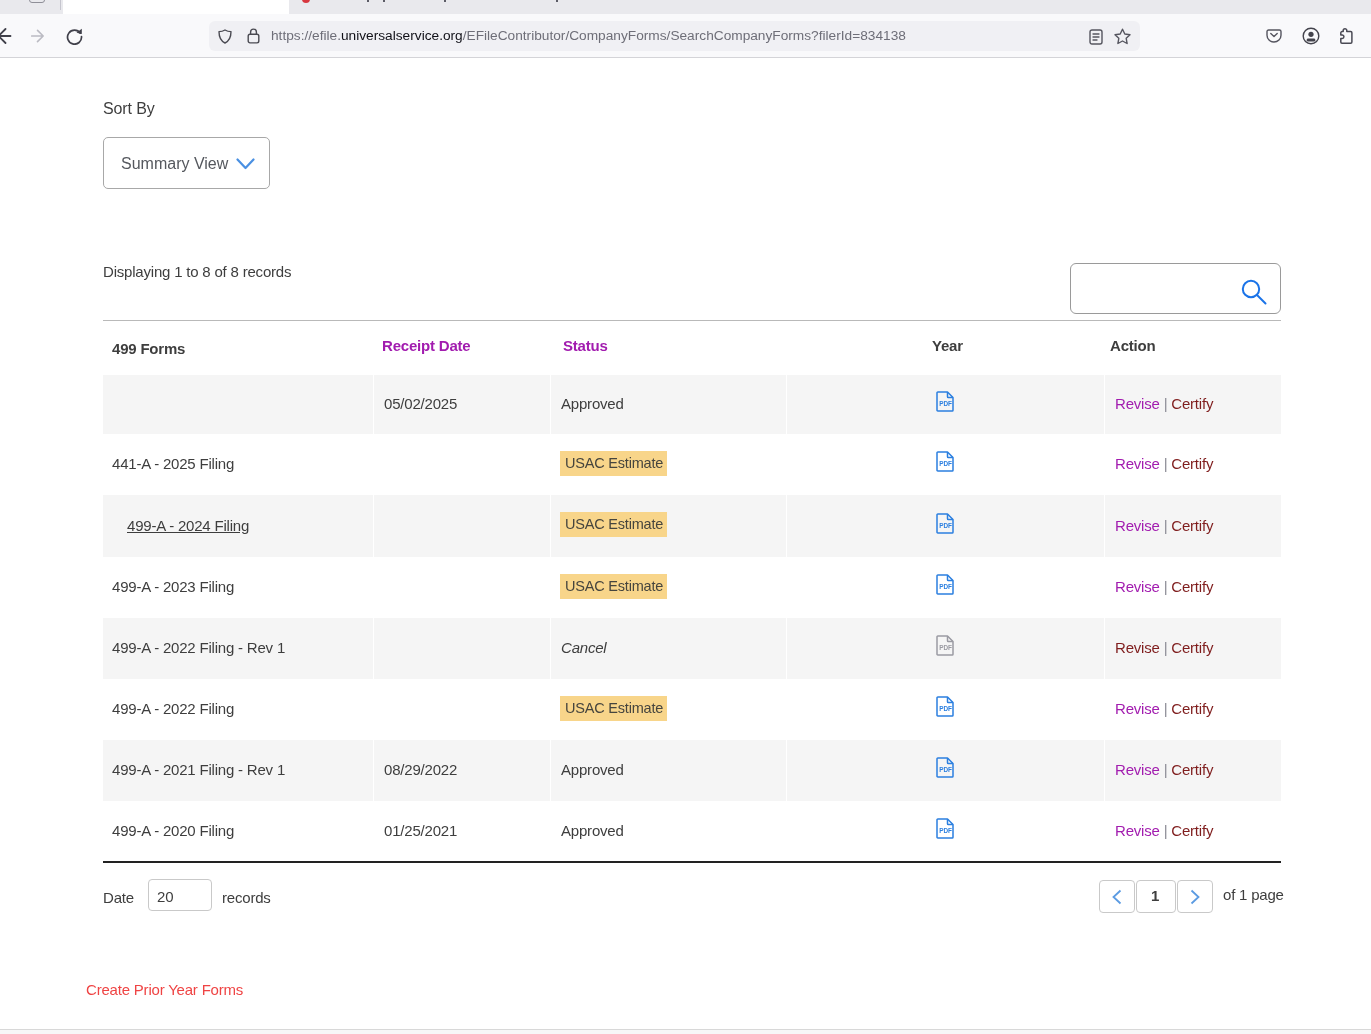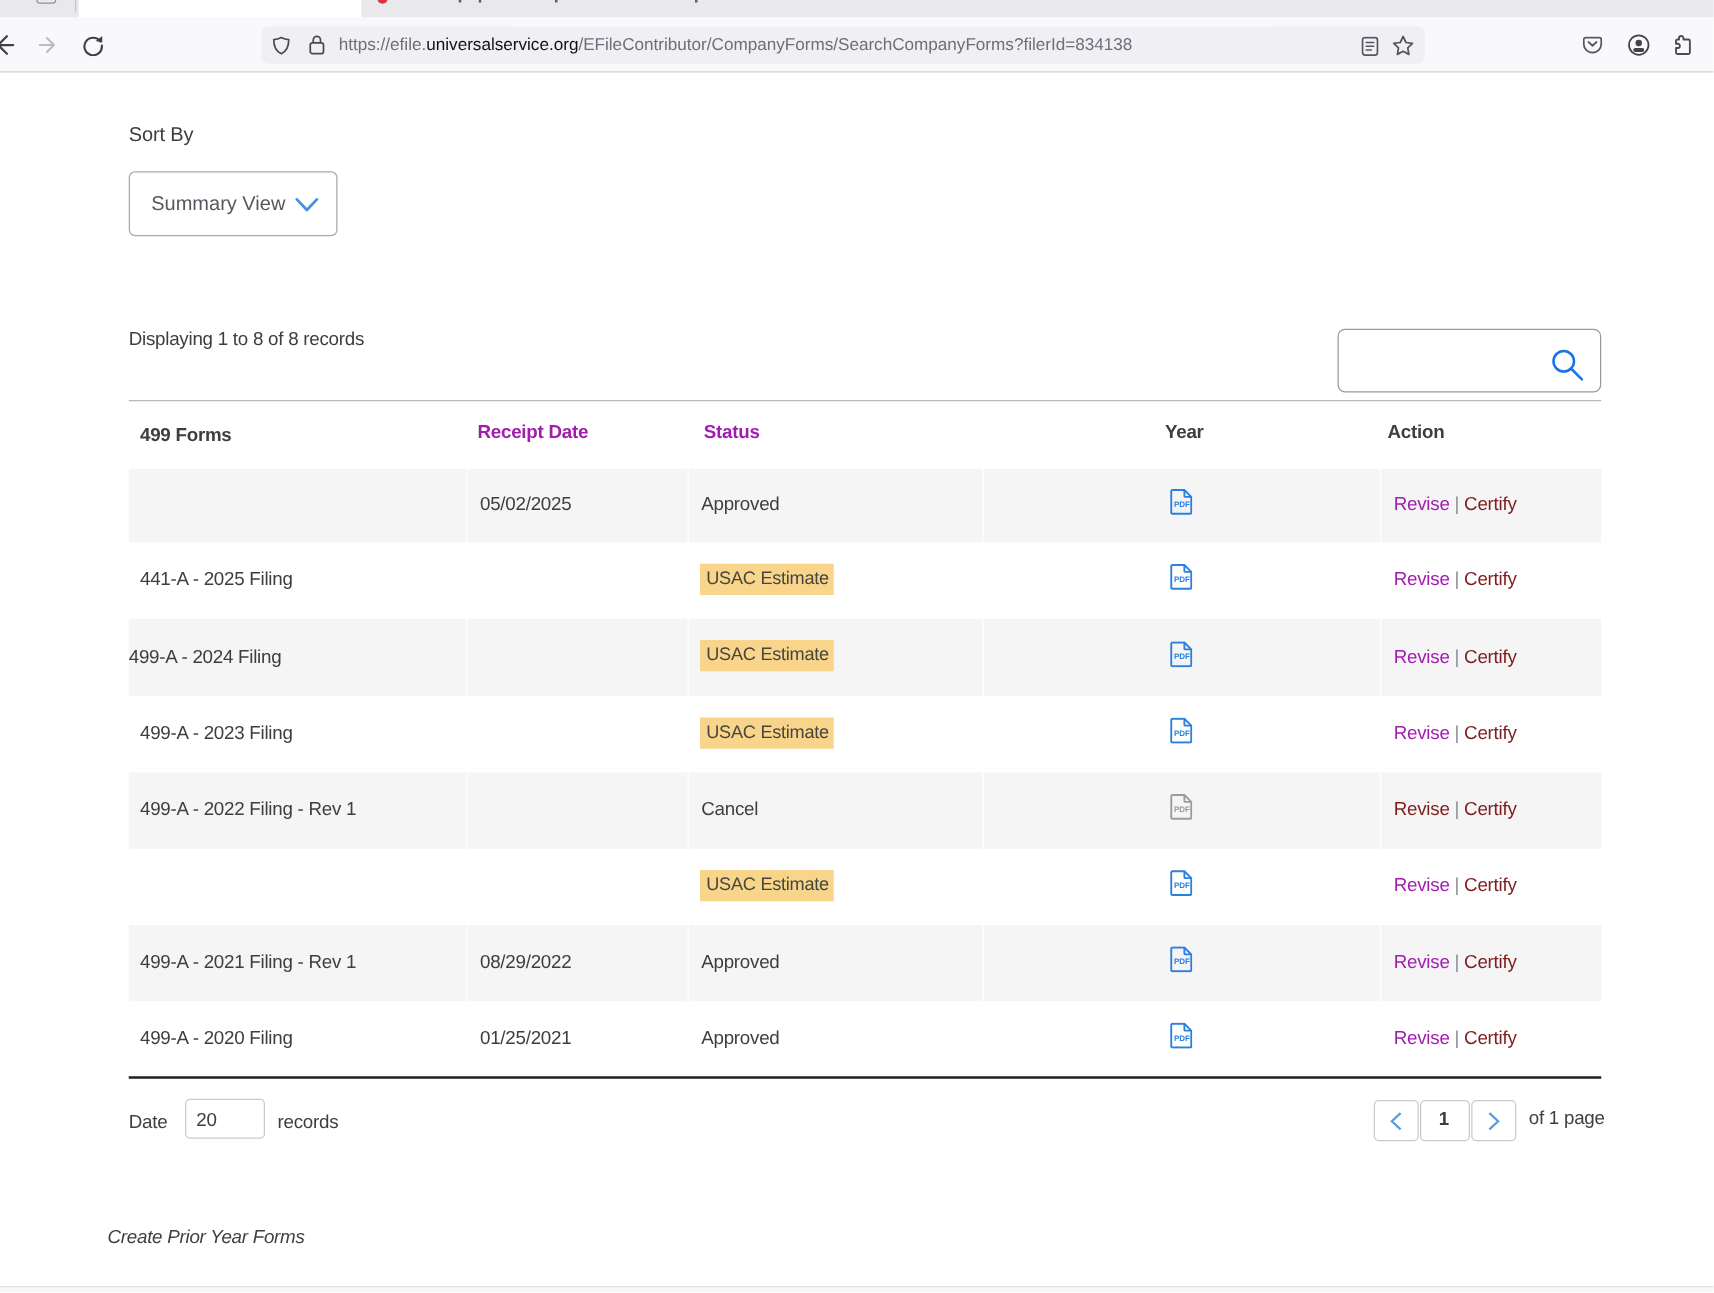--- a/index.html
+++ b/index.html
@@ -149,21 +149,21 @@
  <text x="3.2" y="14.5" font-family="Liberation Sans,sans-serif" font-size="6.4" font-weight="bold" fill="#2b7fe0">PDF</text>
 </svg>
       </div>
       <div class="abs cell t" style="left:1012px;"><span class="blue">Revise</span>&nbsp;<span style="color:#8b8b95">|</span>&nbsp;<span class="grey">Certify</span></div>
     </div>
     <div class="abs row rowg" style="top:495px;height:62px">
       <div class="abs cellsep" style="left:270px;top:0;height:62px"></div>
       <div class="abs cellsep" style="left:447px;top:0;height:62px"></div>
       <div class="abs cellsep" style="left:683px;top:0;height:62px"></div>
       <div class="abs cellsep" style="left:1001px;top:0;height:62px"></div>
-      <div class="abs cell t" style="left:0;">499-A - 2024 Filing</div>
+      <div class="abs cell t" style="left:24px;text-decoration:underline;">499-A - 2024 Filing</div>
       <div class="abs cell" style="left:457px;">
         <span class="badge t" style="letter-spacing:-0.2px">USAC Estimate</span>
       </div>
       <div class="abs cell" style="left:833px;">
         <svg style="margin-top:-4px" width="18" height="21" viewBox="0 0 18 21">
  <path d="M1 1.8 A0.8 0.8 0 0 1 1.8 1 H11.5 L17 6.5 V19.2 A0.8 0.8 0 0 1 16.2 20 H1.8 A0.8 0.8 0 0 1 1 19.2 Z" stroke="#2b7fe0" stroke-width="1.5" fill="none" stroke-linejoin="round"></path>
  <path d="M11.5 1 V5.7 A0.8 0.8 0 0 0 12.3 6.5 H17" stroke="#2b7fe0" stroke-width="1.5" fill="none" stroke-linejoin="round"></path>
  <text x="3.2" y="14.5" font-family="Liberation Sans,sans-serif" font-size="6.4" font-weight="bold" fill="#2b7fe0">PDF</text>
 </svg>
       </div>
@@ -182,31 +182,32 @@
 </svg>
       </div>
       <div class="abs cell t" style="left:1012px;"><span class="blue">Revise</span>&nbsp;<span style="color:#8b8b95">|</span>&nbsp;<span class="grey">Certify</span></div>
     </div>
     <div class="abs row rowg" style="top:618px;height:61px">
       <div class="abs cellsep" style="left:270px;top:0;height:61px"></div>
       <div class="abs cellsep" style="left:447px;top:0;height:61px"></div>
       <div class="abs cellsep" style="left:683px;top:0;height:61px"></div>
       <div class="abs cellsep" style="left:1001px;top:0;height:61px"></div>
       <div class="abs cell t" style="left:9px;">499-A - 2022 Filing - Rev 1</div>
-      <div class="abs cell t" style="left:458px;">Cancel</div>
+      <div class="abs cell t" style="left:458px;font-style:italic;">Cancel</div>
       <div class="abs cell" style="left:833px;">
         <svg style="margin-top:-4px" width="18" height="21" viewBox="0 0 18 21">
  <path d="M1 1.8 A0.8 0.8 0 0 1 1.8 1 H11.5 L17 6.5 V19.2 A0.8 0.8 0 0 1 16.2 20 H1.8 A0.8 0.8 0 0 1 1 19.2 Z" stroke="#9a9aa2" stroke-width="1.5" fill="none" stroke-linejoin="round"></path>
  <path d="M11.5 1 V5.7 A0.8 0.8 0 0 0 12.3 6.5 H17" stroke="#9a9aa2" stroke-width="1.5" fill="none" stroke-linejoin="round"></path>
  <text x="3.2" y="14.5" font-family="Liberation Sans,sans-serif" font-size="6.4" font-weight="bold" fill="#9a9aa2">PDF</text>
 </svg>
       </div>
       <div class="abs cell t" style="left:1012px;"><span class="grey">Revise</span>&nbsp;<span style="color:#8b8b95">|</span>&nbsp;<span class="grey">Certify</span></div>
     </div>
     <div class="abs row " style="top:679px;height:61px">
+      <div class="abs cell t" style="left:9px;">499-A - 2022 Filing</div>
       <div class="abs cell" style="left:457px;">
         <span class="badge t" style="letter-spacing:-0.2px">USAC Estimate</span>
       </div>
       <div class="abs cell" style="left:833px;">
         <svg style="margin-top:-4px" width="18" height="21" viewBox="0 0 18 21">
  <path d="M1 1.8 A0.8 0.8 0 0 1 1.8 1 H11.5 L17 6.5 V19.2 A0.8 0.8 0 0 1 16.2 20 H1.8 A0.8 0.8 0 0 1 1 19.2 Z" stroke="#2b7fe0" stroke-width="1.5" fill="none" stroke-linejoin="round"></path>
  <path d="M11.5 1 V5.7 A0.8 0.8 0 0 0 12.3 6.5 H17" stroke="#2b7fe0" stroke-width="1.5" fill="none" stroke-linejoin="round"></path>
  <text x="3.2" y="14.5" font-family="Liberation Sans,sans-serif" font-size="6.4" font-weight="bold" fill="#2b7fe0">PDF</text>
 </svg>
       </div>
@@ -255,15 +256,15 @@
     <path d="M8.5 1.5 L1.5 8 L8.5 14.5" stroke="#5b9be2" stroke-width="1.8" fill="none"></path>
   </svg>
 <div class="abs box" style="left:1136px;top:880px;width:38px;height:31px;"></div>
 <div class="abs t b" style="left:1151px;top:887px;">1</div>
 <div class="abs box" style="left:1177px;top:880px;width:34px;height:31px;"></div>
 <svg class="abs" style="left:1190px;top:889px" width="10" height="16" viewBox="0 0 10 16">
     <path d="M1.5 1.5 L8.5 8 L1.5 14.5" stroke="#5b9be2" stroke-width="1.8" fill="none"></path>
   </svg>
 <div class="abs t" style="left:1223px;top:886px;">of 1 page</div>
 
-<div class="abs t" style="left:86px;top:981px;color:#404040;font-style:italic;">Create Prior Year Forms</div>
+<div class="abs t" style="left:86px;top:981px;color:#ef4444;">Create Prior Year Forms</div>
 <div class="abs" id="bottomline"></div>
 <div class="abs" id="bottombg"></div>
 
 </body></html>

